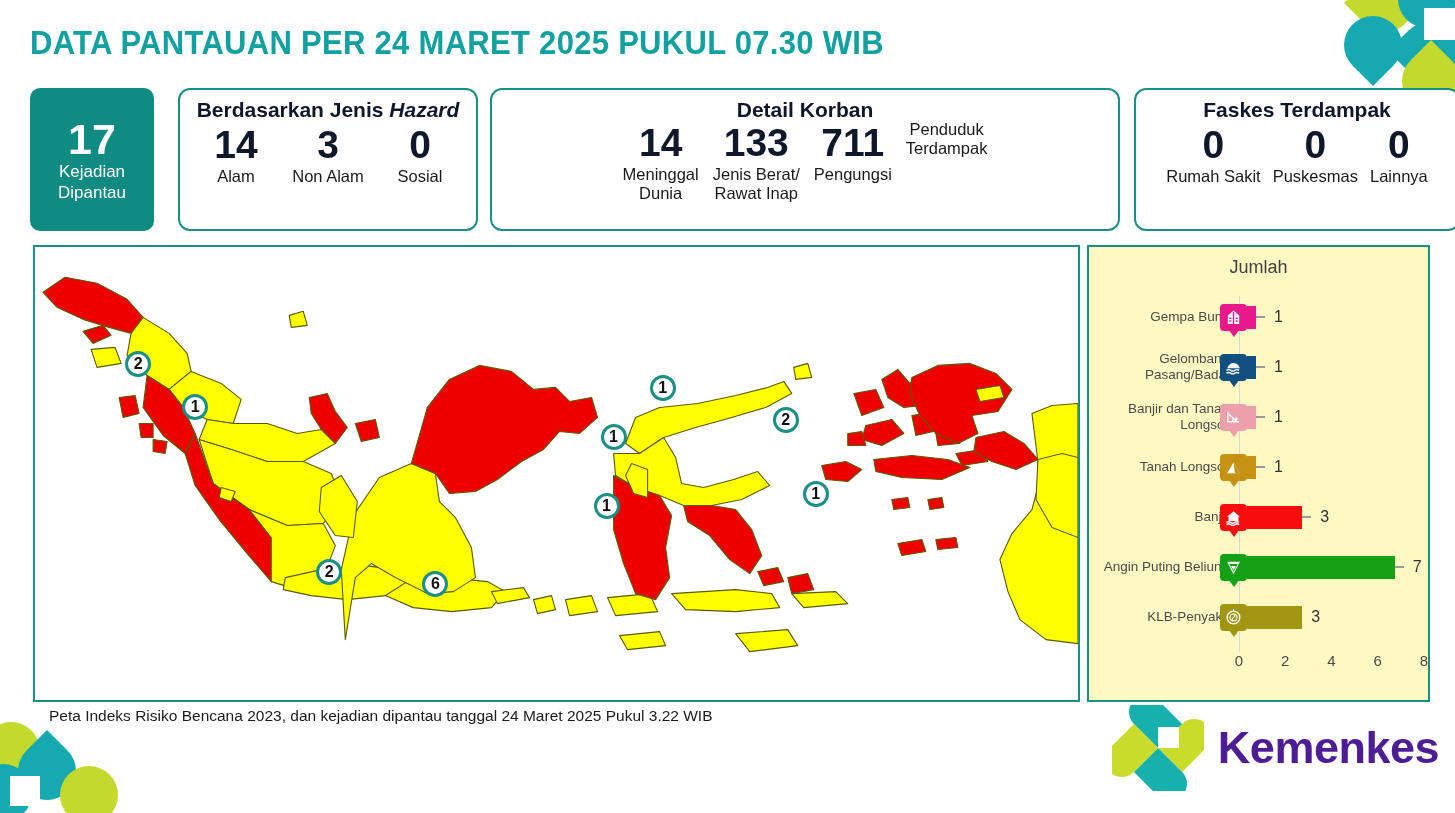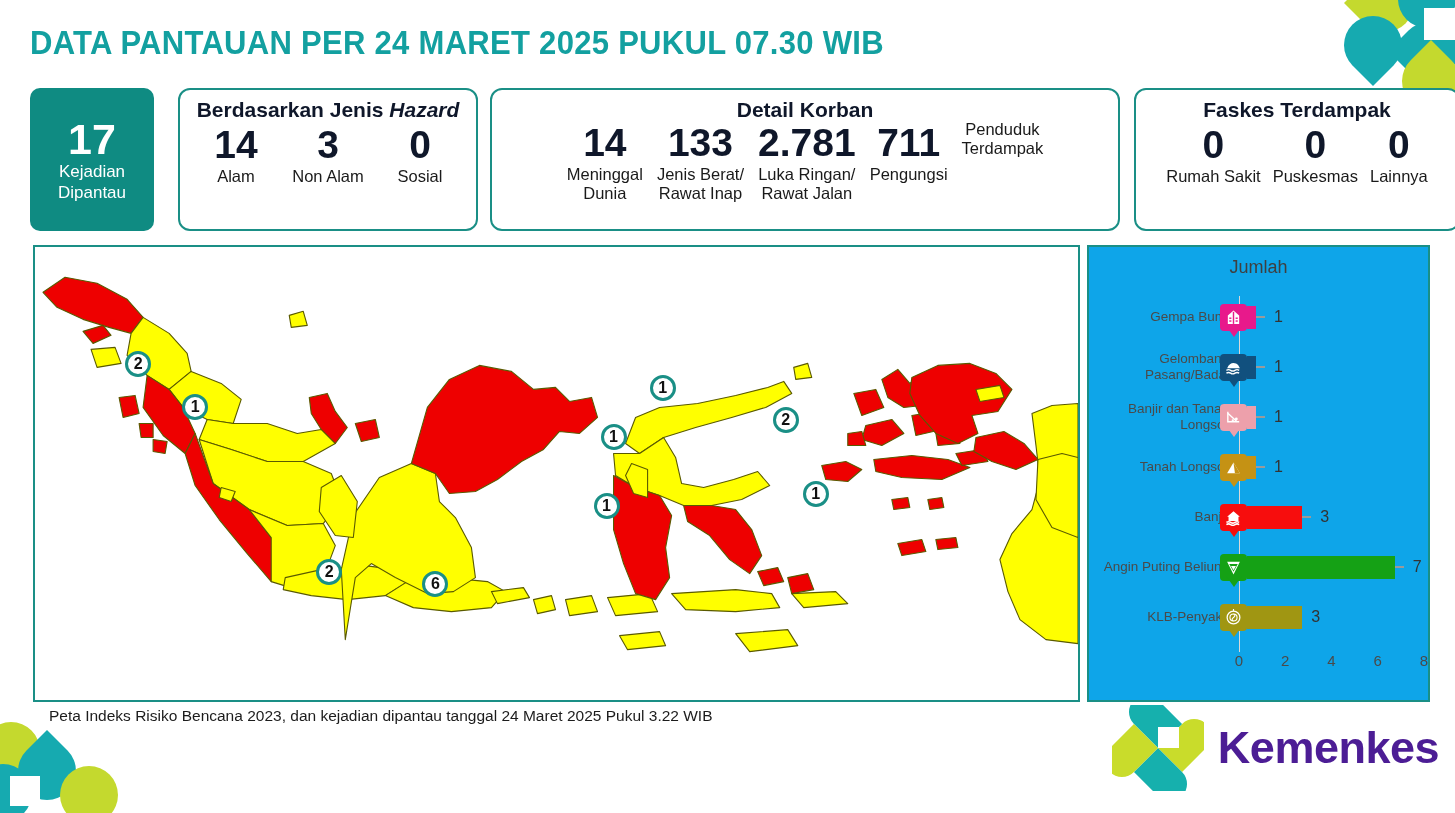--- a/index.html
+++ b/index.html
@@ -79,21 +79,21 @@
     position:absolute; width:26px; height:26px; border-radius:50%;
     background:#ffffff; border:3px solid #1a8f86;
     display:flex; align-items:center; justify-content:center;
     font-size:16px; font-weight:700; color:#111;
     transform:translate(-50%,-50%);
   }
 
   
   #chart-panel {
     position:absolute; left:1087px; top:245px; width:343px; height:457px;
-    border:2.5px solid #1a8f86; background:#0ea5e9;
+    border:2.5px solid #1a8f86; background:#fef9c3;
   }
   .chart-title {
     text-align:center; font-size:18px; color:#3f3f3f; margin-top:10px; font-weight:400;
   }
   .chart-body { position:relative; margin-top:8px; height:390px; }
   .axis-line { position:absolute; left:150px; top:10px; width:1px; height:356px; background:#d8d8d8; }
   .row {
     position:absolute; left:0; height:50px; width:100%;
     display:flex; align-items:center;
   }
@@ -188,25 +188,20 @@
     <div class="metrics">
       <div class="metric">
         <div class="num">14</div>
         <div class="lbl">Meninggal</div>
         <div class="lbl">Dunia</div>
       </div>
       <div class="metric">
         <div class="num">133</div>
         <div class="lbl">Jenis Berat/</div>
         <div class="lbl">Rawat Inap</div>
-      </div>
-      <div class="metric">
-        <div class="num">2.781</div>
-        <div class="lbl">Luka Ringan/</div>
-        <div class="lbl">Rawat Jalan</div>
       </div>
       <div class="metric">
         <div class="num">711</div>
         <div class="lbl">Pengungsi</div>
       </div>
       <div class="metric">
         <div class="lbl">Penduduk</div>
         <div class="lbl">Terdampak</div>
       </div>
     </div>

